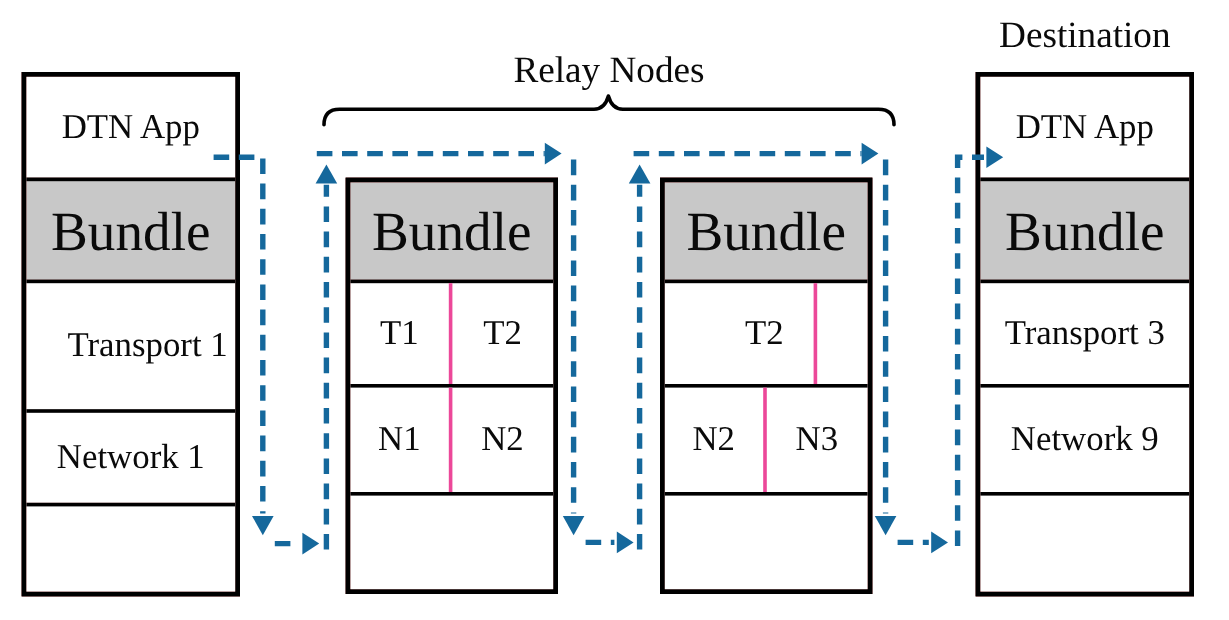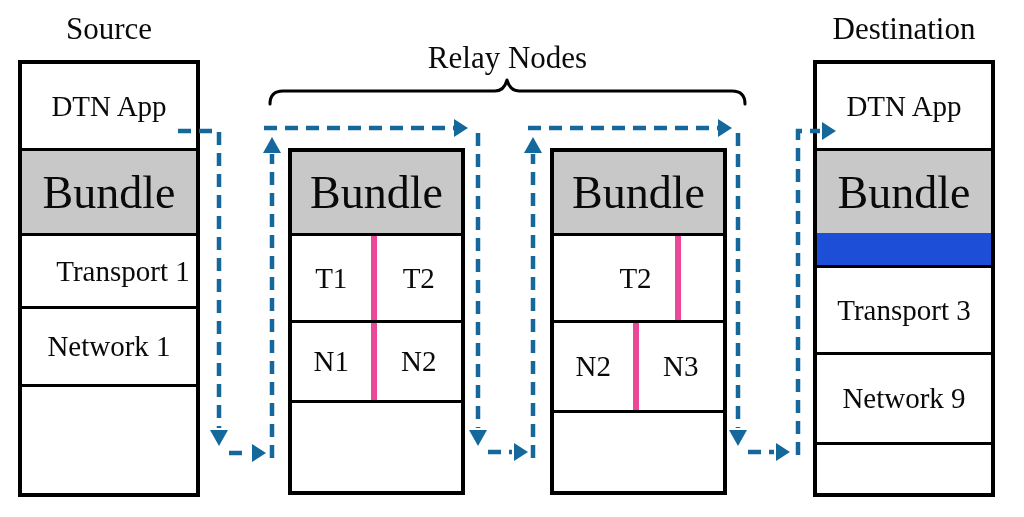--- a/index.html
+++ b/index.html
@@ -18,21 +18,21 @@
   .title {
     position: absolute;
     text-align: center;
     font-size: 31px;
     color: #0a0a0a;
     white-space: nowrap;
   }
   .stack {
     position: absolute;
     border: 4px solid #000;
-    background: #1d4ed8;
+    background: #7f1d1d;
     display: flex;
     flex-direction: column;
   }
   .cell {
     display: flex;
     align-items: center;
     justify-content: center;
     font-size: 29px;
     background: #fff;
   }
@@ -47,21 +47,21 @@
     flex-direction: row;
     align-items: stretch;
   }
   .gridrow .half {
     width: 50%;
     display: flex;
     align-items: center;
     justify-content: center;
     font-size: 29px;
   }
-  .gridrow .half.first { border-right: 6px solid #ec4899; }
+  .gridrow .half.first { border-right: 3px solid #ec4899; }
   #overlay {
     position: absolute;
     left: 0; top: 0;
     width: 1024px; height: 517px;
     pointer-events: none;
   }
   .flow {
     fill: none;
     stroke: var(--arrow, #15689C);
     stroke-width: 4.5;
@@ -74,39 +74,38 @@
     stroke-width: 3;
     stroke-linecap: round;
     stroke-linejoin: round;
   }
 </style>
 </head>
 <body>
 
 <div id="canvas" style="--arrow: #15689C; --bundle-fill: #C8C8C8;">
 
-  <div class="title" style="left:18px; top:11px; width:182px;">Source</div>
   <div class="title" style="left:813px; top:11px; width:182px;">Destination</div>
   <div class="title" style="left:270px; top:40px; width:475px;">Relay Nodes</div>
 
   <div class="stack" style="left:18px; top:60px; width:182px; height:437px;">
     <div class="cell" style="height:84px;">DTN App</div>
     <div class="cell sep bundle" style="height:85px;">Bundle</div>
-    <div class="cell sep" style="height:73px;padding-left:28px;">Transport 1</div>
+    <div class="cell sep" style="height:108px;padding-left:28px;">Transport 1</div>
     <div class="cell sep" style="height:78px;">Network 1</div>
     <div class="cell sep grow"></div>
   </div>
 
   <div class="stack" style="left:288px; top:148px; width:177px; height:347px;">
     <div class="cell bundle" style="height:81px;">Bundle</div>
     <div class="cell sep gridrow" style="height:87px;">
       <div class="half first">T1</div>
       <div class="half">T2</div>
     </div>
-    <div class="cell sep gridrow" style="height:80px;">
+    <div class="cell sep gridrow" style="height:90px;">
       <div class="half first">N1</div>
       <div class="half">N2</div>
     </div>
     <div class="cell sep grow"></div>
   </div>
 
   <div class="stack" style="left:550px; top:148px; width:177px; height:347px;">
     <div class="cell bundle" style="height:81px;">Bundle</div>
     <div class="cell sep gridrow" style="height:87px;">
       <div class="half first">T2</div>
@@ -114,21 +113,21 @@
     <div class="cell sep gridrow" style="height:90px;">
       <div class="half first">N2</div>
       <div class="half">N3</div>
     </div>
     <div class="cell sep grow"></div>
   </div>
 
   <div class="stack" style="left:813px; top:60px; width:182px; height:437px;">
     <div class="cell" style="height:84px;">DTN App</div>
     <div class="cell sep bundle" style="height:85px;">Bundle</div>
-    <div class="cell sep" style="height:87px;margin-top:32px;">Transport 3</div>
+    <div class="cell sep" style="height:87px;">Transport 3</div>
     <div class="cell sep" style="height:90px;">Network 9</div>
     <div class="cell sep grow"></div>
   </div>
 
   <svg id="overlay" viewBox="0 0 1024 517">
 
     <path class="brace" d="M270 104 Q270 91 283 91 L495 91 Q504 91 507 80 Q510 91 519 91 L732 91 Q745 91 745 104"></path>
 
     <path class="flow" d="M178 131 H219 V428"></path>
     <polygon class="head" points="210,430 228,430 219,446"></polygon>

